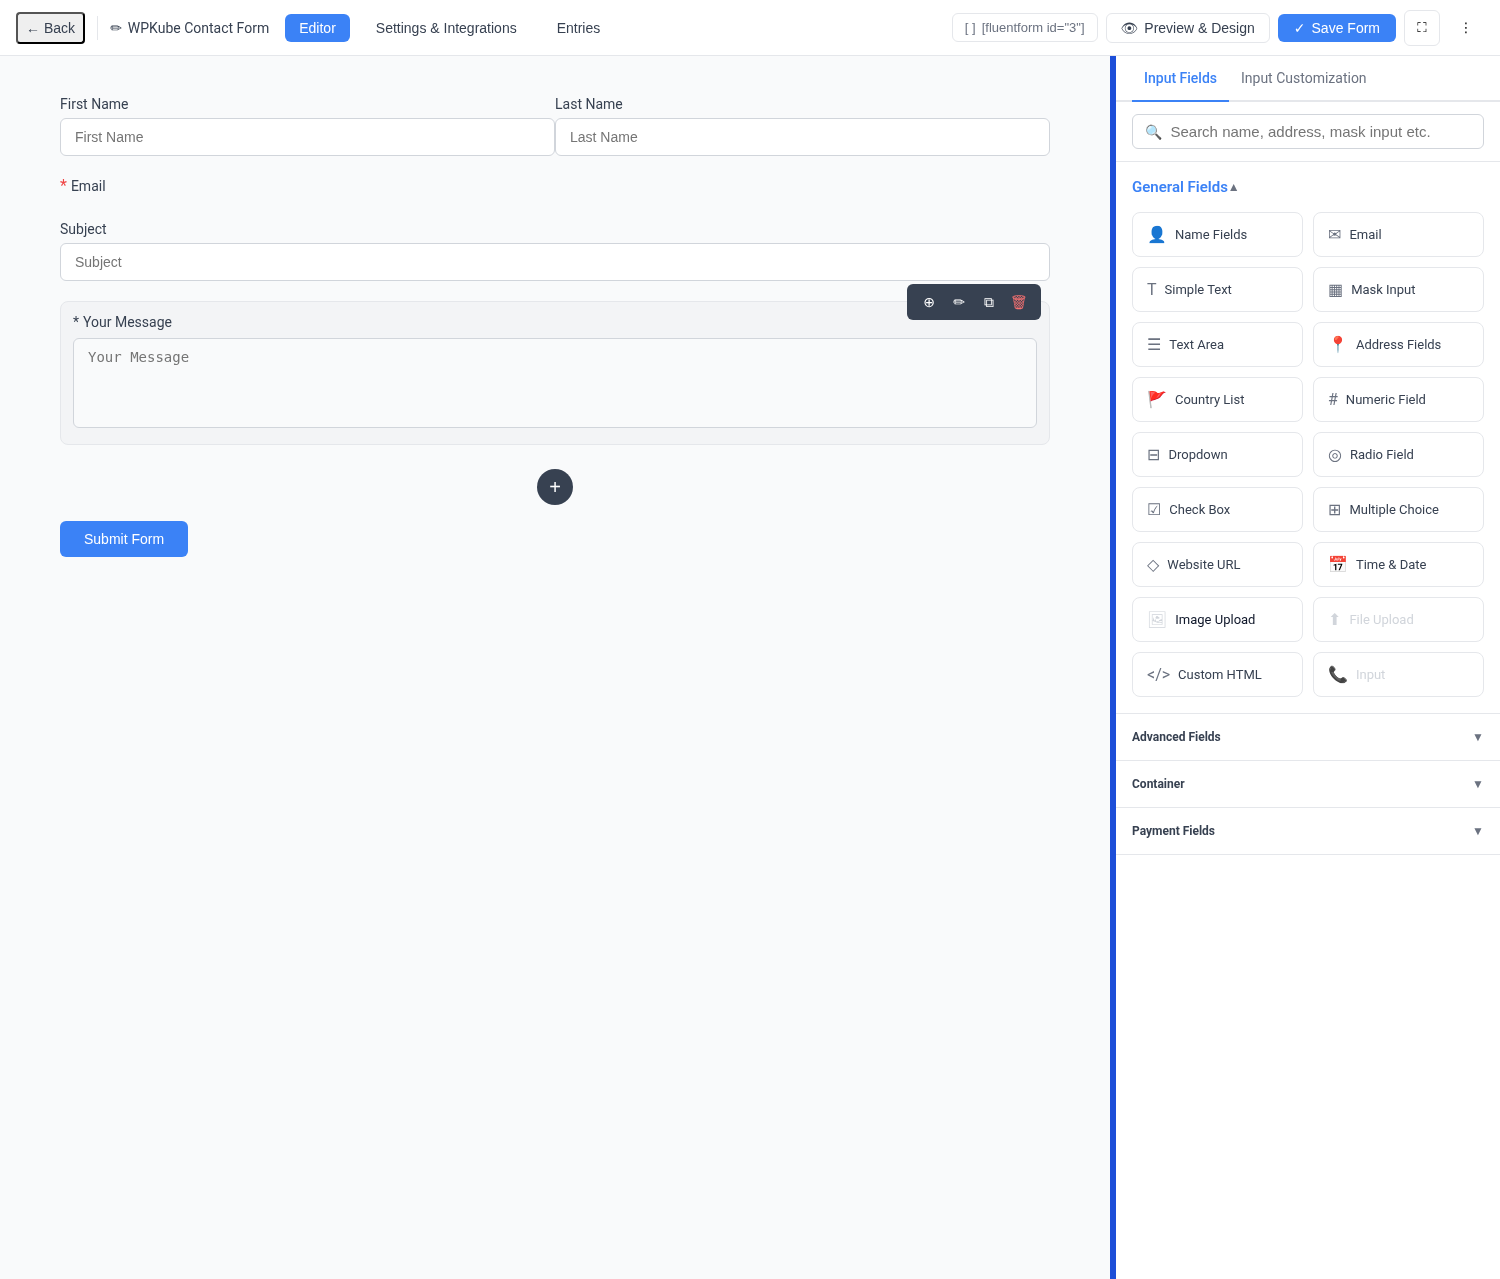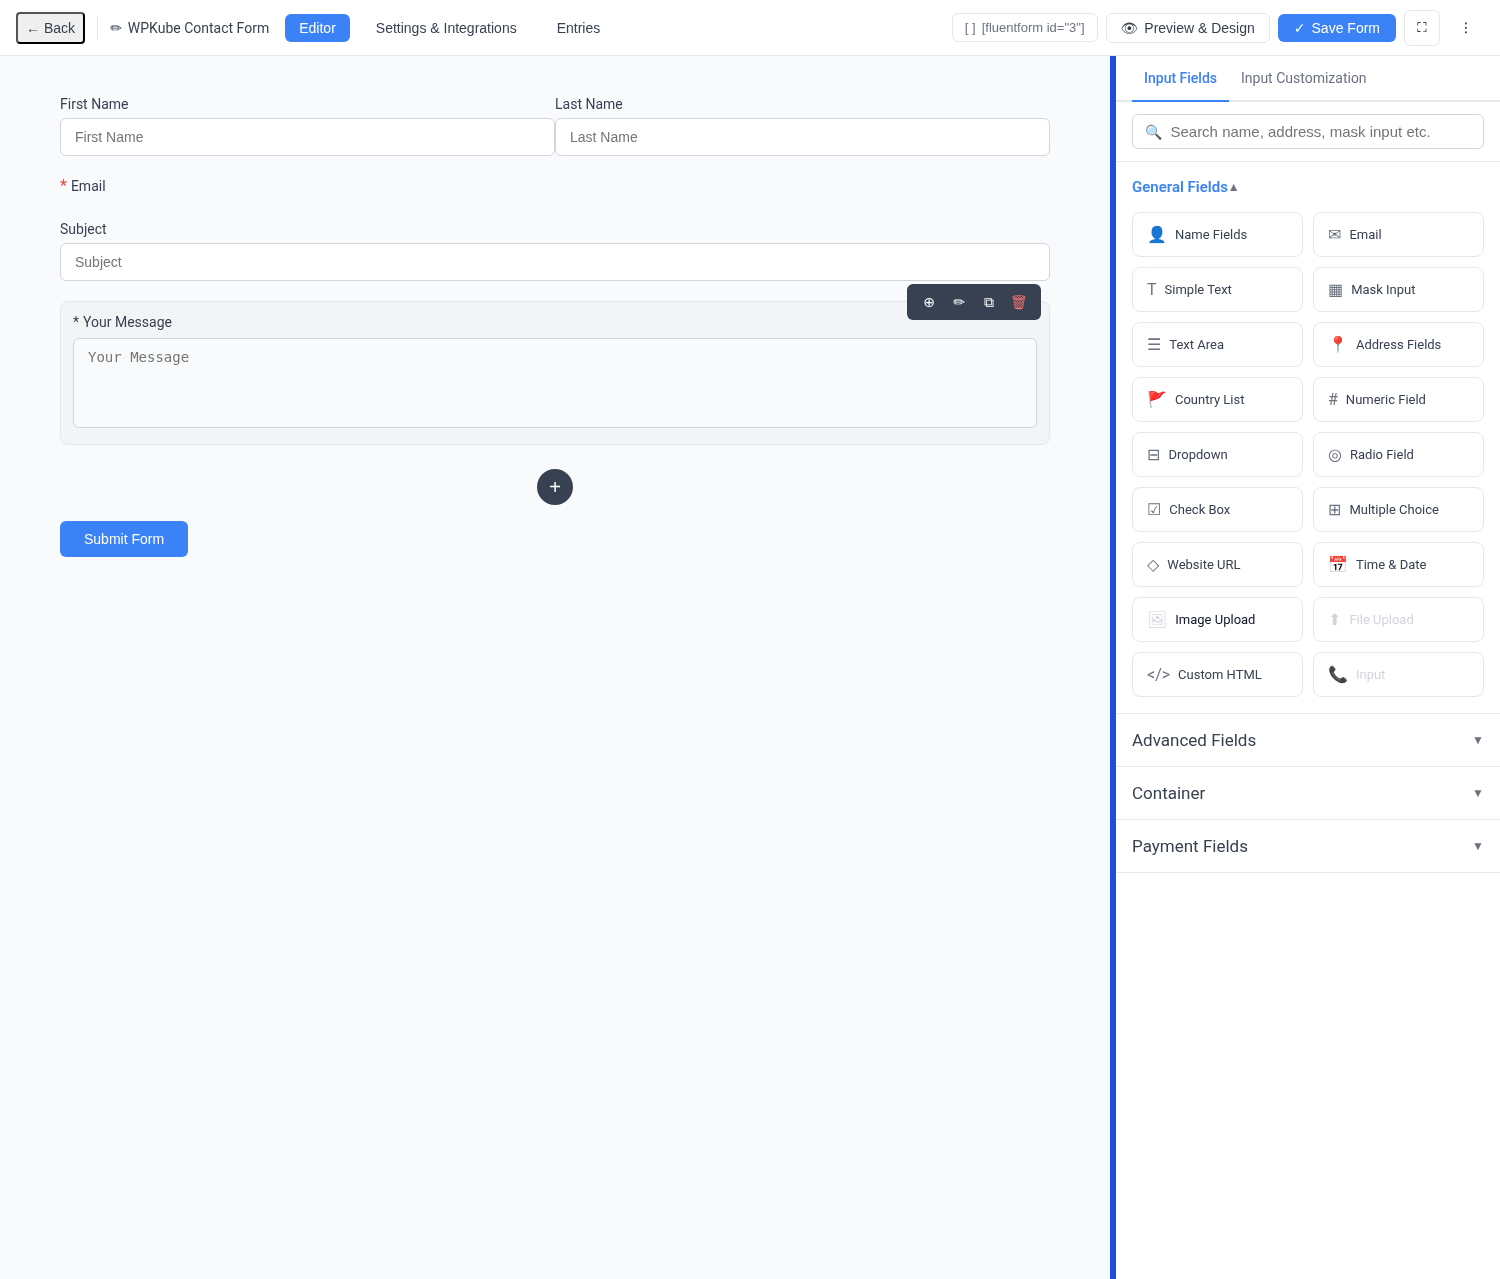--- a/index.html
+++ b/index.html
@@ -60,21 +60,21 @@
 
     
     .search-container { padding: 12px 16px; border-bottom: 1px solid #e5e7eb; }
     .search-box { display: flex; align-items: center; gap: 8px; border: 1px solid #d1d5db; border-radius: 6px; padding: 8px 12px; }
     .search-box input { border: none; outline: none; font-size: 13px; color: #6b7280; width: 100%; background: none; }
 
     
     .fields-section { padding: 16px; border-bottom: 1px solid #e5e7eb; }
     .section-header { display: flex; align-items: center; margin-bottom: 16px; cursor: pointer; }
     .section-title { font-size: 15px; font-weight: 600; color: #3b82f6; }
-    .section-title-dark { font-size: 17px; font-weight: 400; color: #374151; }
+    .section-title-dark { font-size: 12px; font-weight: 700; color: #374151; }
     .section-chevron { font-size: 12px; color: #6b7280; }
     .fields-grid { display: grid; grid-template-columns: 1fr 1fr; gap: 10px; }
     .field-btn { display: flex; align-items: center; gap: 8px; padding: 12px 14px; border: 1px solid #e5e7eb; border-radius: 8px; cursor: pointer; font-size: 13px; color: #374151; background: #fff; transition: background 0.15s; }
     .field-btn.disabled { color: #d1d5db; cursor: default; }
     .field-icon { font-size: 16px; color: #6b7280; }
     .field-icon.disabled { color: #d1d5db; }
 
     
     .collapsed-section { padding: 16px; border-bottom: 1px solid #e5e7eb; display: flex; align-items: center; justify-content: space-between; cursor: pointer; }
   </style>

